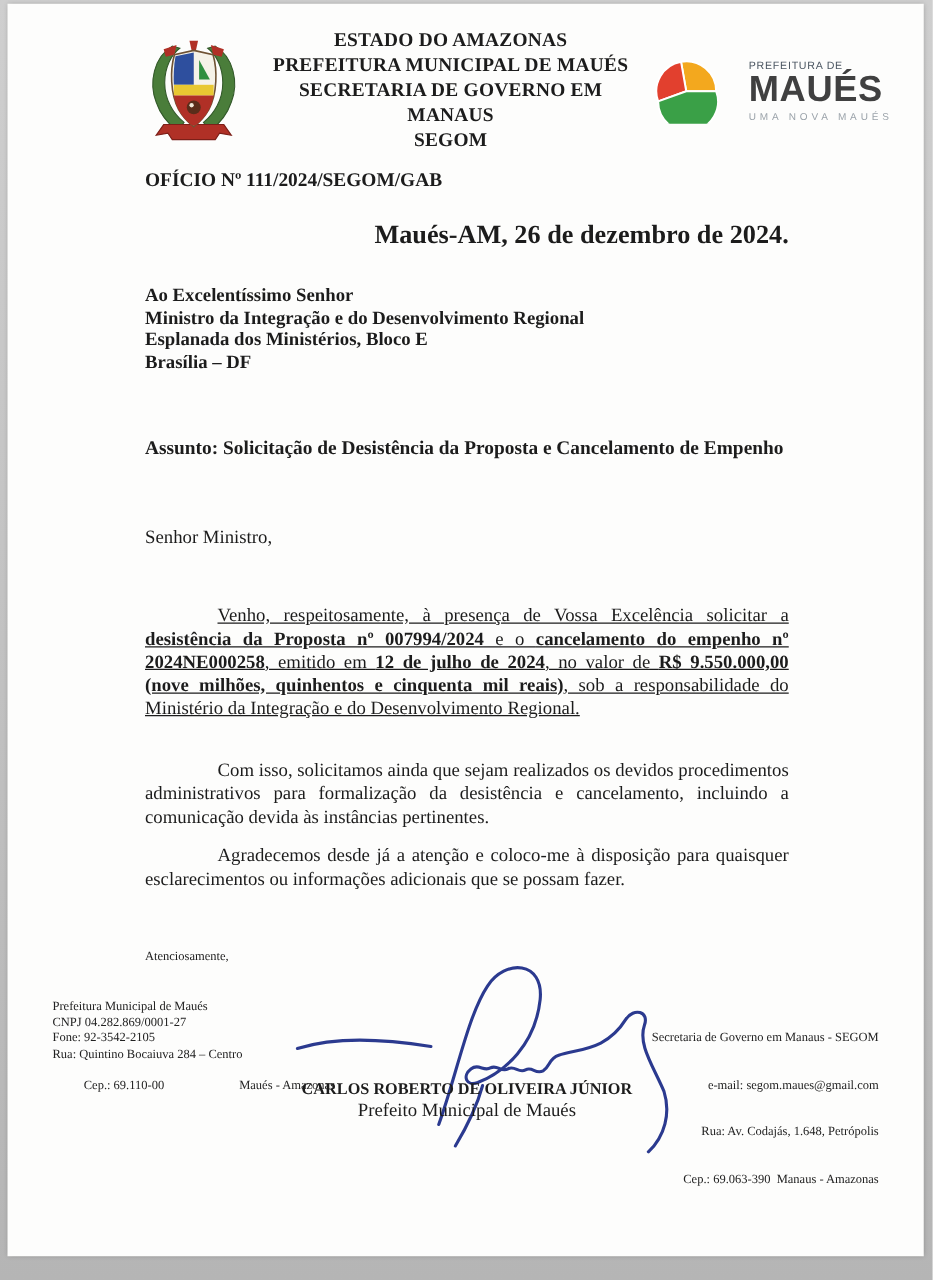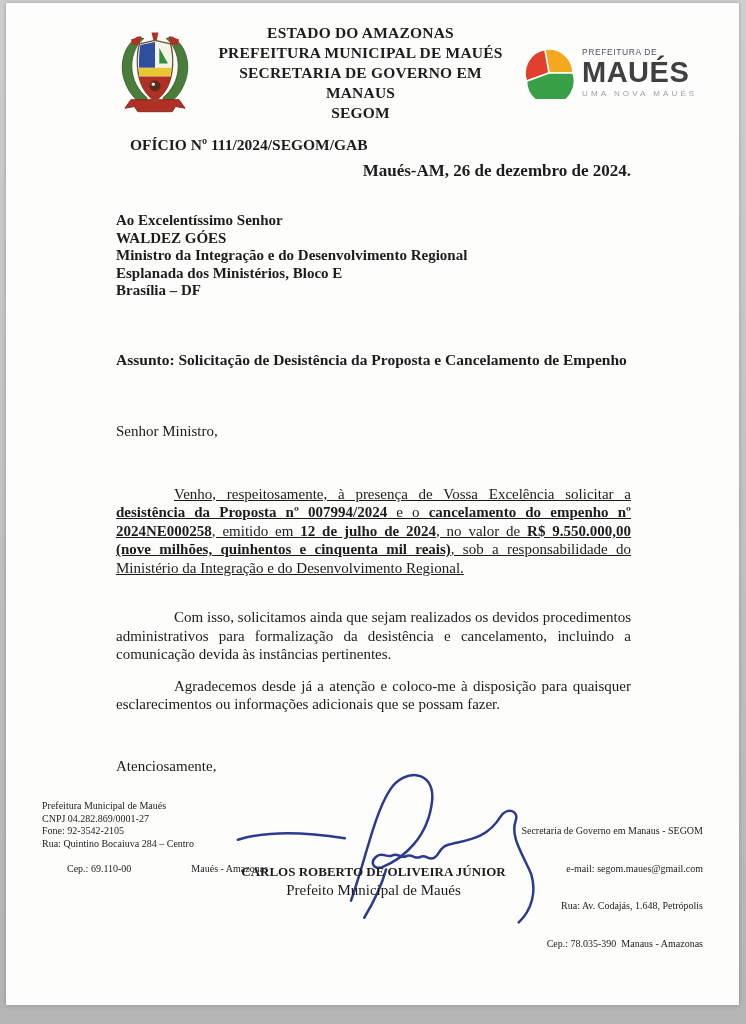--- a/index.html
+++ b/index.html
@@ -11,37 +11,37 @@
     overflow:hidden;
   }
   .photo{width:746px;height:1024px;box-sizing:border-box;padding:3px 7px 19px 6px;background:linear-gradient(#cfcfcf,#b5b5b5);}
   .page{width:100%;height:1002px;background:#fdfdfc;position:relative;box-sizing:border-box;box-shadow:0 0 4px rgba(0,0,0,.25);}
   .content{box-sizing:border-box;padding:26px 108px 0 110px;}
 
   
   .header{display:flex;align-items:center;justify-content:space-between;margin-left:-4px;margin-right:-88px;height:88px;}
   .crest{width:86px;height:86px;flex:0 0 auto;}
   .org{flex:1 1 auto;text-align:center;font-weight:bold;font-size:15.5px;line-height:20px;letter-spacing:.2px;padding:0 6px;}
-  .logo{flex:0 0 auto;display:flex;align-items:center;gap:7px;width:196px;}
+  .logo{flex:0 0 auto;display:flex;align-items:center;gap:24px;width:196px;}
   .logo-mark{width:52px;height:52px;flex:0 0 auto;}
   .logo-text{font-family:"Liberation Sans","DejaVu Sans",sans-serif;line-height:1;}
   .logo-top{font-size:8.5px;color:#4a5560;letter-spacing:.6px;margin-bottom:2px;}
   .logo-name{font-size:29px;font-weight:bold;color:#404040;letter-spacing:.5px;}
   .logo-tag{font-size:8px;color:#9aa2a9;letter-spacing:3.1px;margin-top:3px;}
 
-  .ref{margin-top:18px;font-weight:bold;font-size:15.5px;line-height:19px;margin-left:14px;}
-  .dateline{margin-top:7px;text-align:right;font-weight:bold;font-size:17px;line-height:19px;}
+  .ref{margin-top:18px;font-weight:bold;font-size:15.5px;line-height:19px;}
+  .dateline{margin-top:24px;text-align:right;font-weight:bold;font-size:21px;line-height:19px;}
   .addressee{margin-top:32px;font-weight:bold;font-size:15px;line-height:17.5px;}
   .subject{margin-top:50px;font-weight:bold;font-size:15.5px;line-height:19px;}
   .salutation{margin-top:53px;font-size:15px;line-height:19px;}
   .para{margin:0;text-align:justify;font-size:15px;line-height:18.5px;text-indent:58px;}
   .para.p1{margin-top:44px;text-decoration:underline;}
   .para.p2{margin-top:31px;}
   .para.p3{margin-top:13px;}
-  .closing{margin-top:43px;font-size:15px;line-height:19px;}
+  .closing{margin-top:43px;font-size:10px;line-height:19px;}
 
   .sig-block{position:relative;text-align:center;height:150px;}
   .signature{position:absolute;left:50%;top:-8px;transform:translateX(-46%);width:400px;height:156px;pointer-events:none;}
   .signer-name{padding-top:86px;font-weight:bold;font-size:13px;line-height:19px;position:relative;z-index:1;}
   .signer-title{font-size:15px;line-height:18px;position:relative;z-index:1;}
 
   footer{position:absolute;left:36px;right:36px;bottom:30px;display:flex;justify-content:space-between;font-size:10px;line-height:12.5px;color:#222;}
   .f-left{text-align:left;}
   .f-right{text-align:right;white-space:pre-wrap;}
   .f-line{white-space:pre-wrap;}
@@ -94,21 +94,20 @@
             <div class="logo-tag">UMA NOVA MAUÉS</div>
           </div>
         </div>
       </header>
 
       <div class="ref">OFÍCIO Nº 111/2024/SEGOM/GAB</div>
       <div class="dateline">Maués-AM, 26 de dezembro de 2024.</div>
 
       <div class="addressee">
         <div>Ao Excelentíssimo Senhor</div>
-        <div>WALDEZ GÓES</div>
         <div>Ministro da Integração e do Desenvolvimento Regional</div>
         <div>Esplanada dos Ministérios, Bloco E</div>
         <div>Brasília – DF</div>
       </div>
 
       <div class="subject">Assunto: Solicitação de Desistência da Proposta e Cancelamento de Empenho</div>
       <div class="salutation">Senhor Ministro,</div>
 
       <p class="para p1"><span>Venho, respeitosamente, à presença de Vossa Excelência solicitar a </span><span style="font-weight: bold;">desistência da Proposta nº 007994/2024</span><span> e o </span><span style="font-weight: bold;">cancelamento do empenho nº 2024NE000258</span><span>, emitido em </span><span style="font-weight: bold;">12 de julho de 2024</span><span>, no valor de </span><span style="font-weight: bold;">R$ 9.550.000,00 (nove milhões, quinhentos e cinquenta mil reais)</span><span>, sob a responsabilidade do Ministério da Integração e do Desenvolvimento Regional.</span></p>
       <p class="para p2"><span>Com isso, solicitamos ainda que sejam realizados os devidos procedimentos administrativos para formalização da desistência e cancelamento, incluindo a comunicação devida às instâncias pertinentes.</span></p>
@@ -137,17 +136,17 @@
         <div class="f-line">Fone: 92-3542-2105</div>
         <div class="f-line">Rua: Quintino Bocaiuva 284 – Centro</div>
         <div class="f-line">
           <span>Cep.: 69.110-00</span><span class="cep-gap">Maués - Amazonas</span>
         </div>
       </div>
       <div class="f-right">
         <div class="f-line">Secretaria de Governo em Manaus - SEGOM</div>
         <div class="f-line">e-mail: segom.maues@gmail.com</div>
         <div class="f-line">Rua: Av. Codajás, 1.648, Petrópolis</div>
-        <div class="f-line">Cep.: 78.035-390  Manaus - Amazonas</div>
+        <div class="f-line">Cep.: 69.063-390  Manaus - Amazonas</div>
       </div>
     </footer>
   </div>
 </div>
 
 </body></html>

